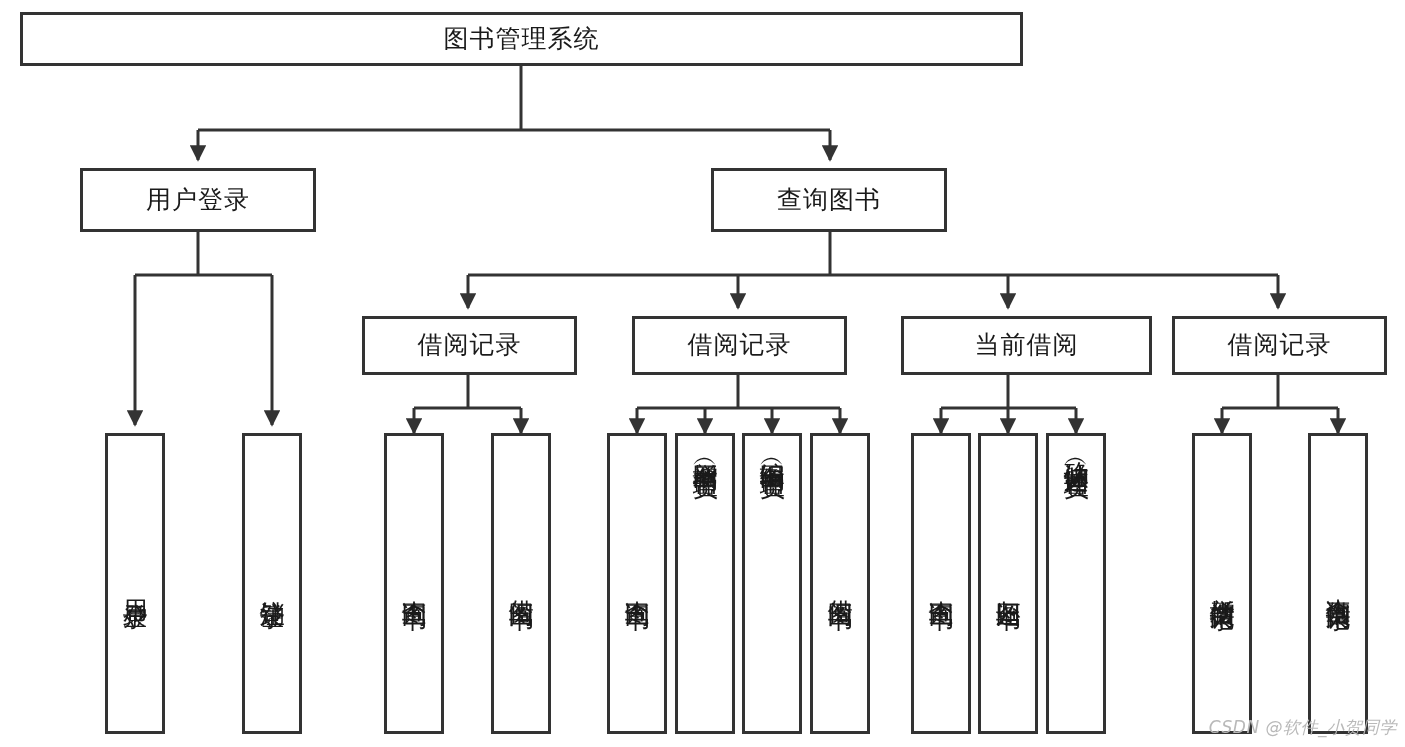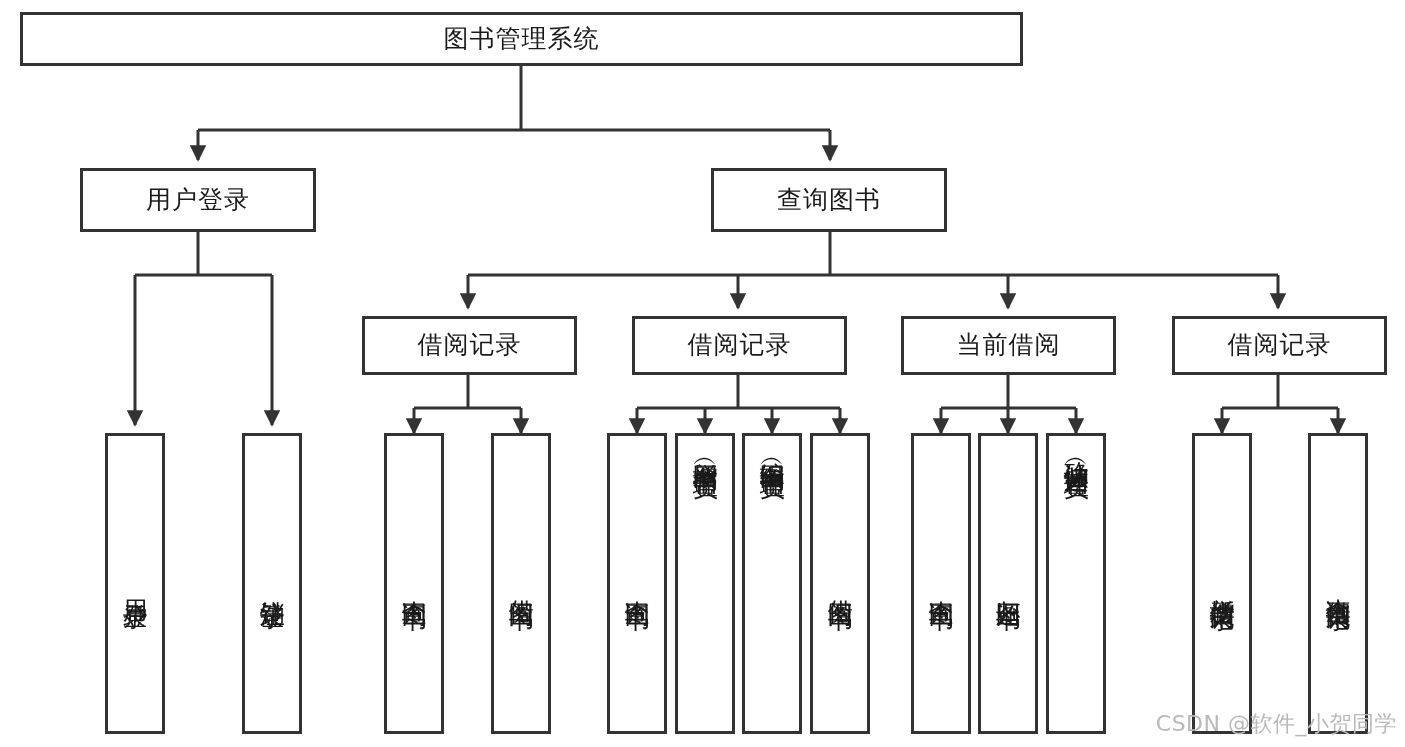--- a/index.html
+++ b/index.html
@@ -62,25 +62,26 @@
     color: #1a1a1a;
   }
   .node-leaf.center-v {
     align-items: center;
     padding-top: 0;
   }
   .watermark {
     position: absolute;
     right: 8px;
     bottom: 8px;
-    font-size: 22px;
+    font-size: 17px;
     color: #b9b9b9;
     letter-spacing: 0.5px;
     white-space: nowrap;
     z-index: 5;
+    font-style: italic;
   }
 </style>
 </head>
 <body>
 
 <div id="canvas">
 
   <svg id="edges" viewBox="0 0 1405 747">
     <defs>
       <marker id="arrow" viewBox="0 0 10 10" refX="9" refY="5" markerWidth="5.5" markerHeight="5.5" orient="auto-start-reverse">
@@ -144,21 +145,21 @@
   <div class="node node-h" style="left:711px; top:168px; width:236px; height:64px;">
     <span>查询图书</span>
   </div>
 
   <div class="node node-h" style="left:362px; top:316px; width:215px; height:59px;">
     <span>借阅记录</span>
   </div>
   <div class="node node-h" style="left:632px; top:316px; width:215px; height:59px;">
     <span>借阅记录</span>
   </div>
-  <div class="node node-h" style="left:901px; top:316px; width:215px; height:59px;">
+  <div class="node node-h" style="left:901px; top:316px; width:251px; height:59px;">
     <span>当前借阅</span>
   </div>
   <div class="node node-h" style="left:1172px; top:316px; width:215px; height:59px;">
     <span>借阅记录</span>
   </div>
 
   <div class="node node-leaf center-v" style="left:105px; top:433px; width:60px; height:301px;">
     <span class="vlabel">用户登录</span>
   </div>
   <div class="node node-leaf center-v" style="left:242px; top:433px; width:60px; height:301px;">

